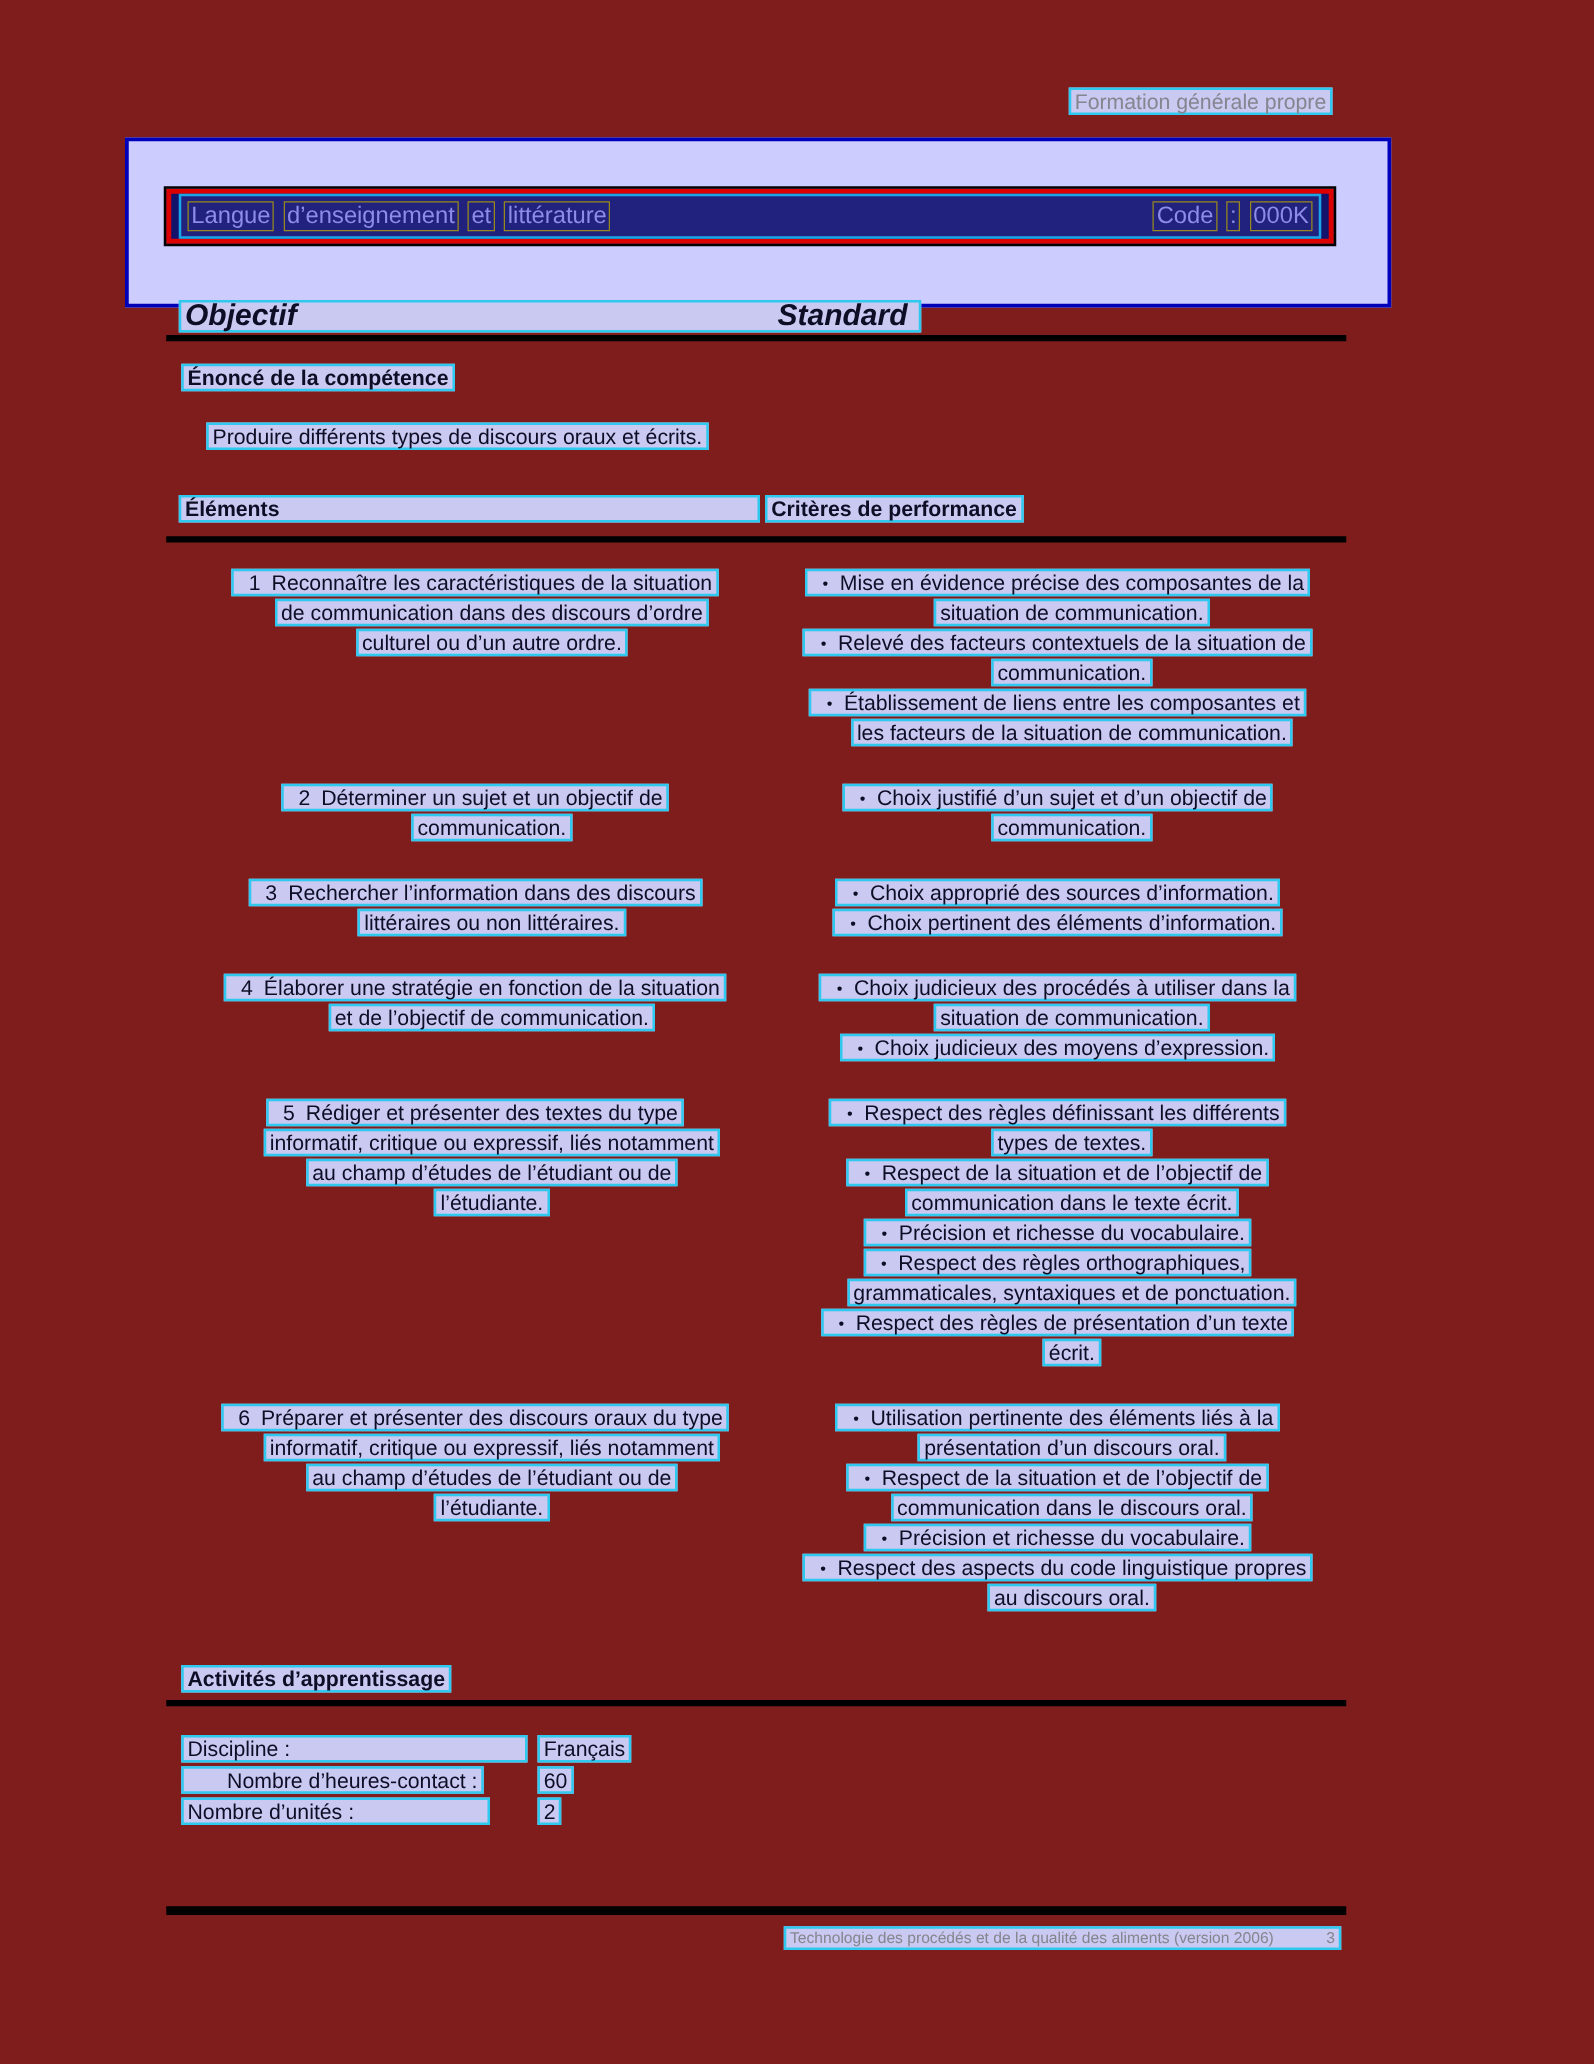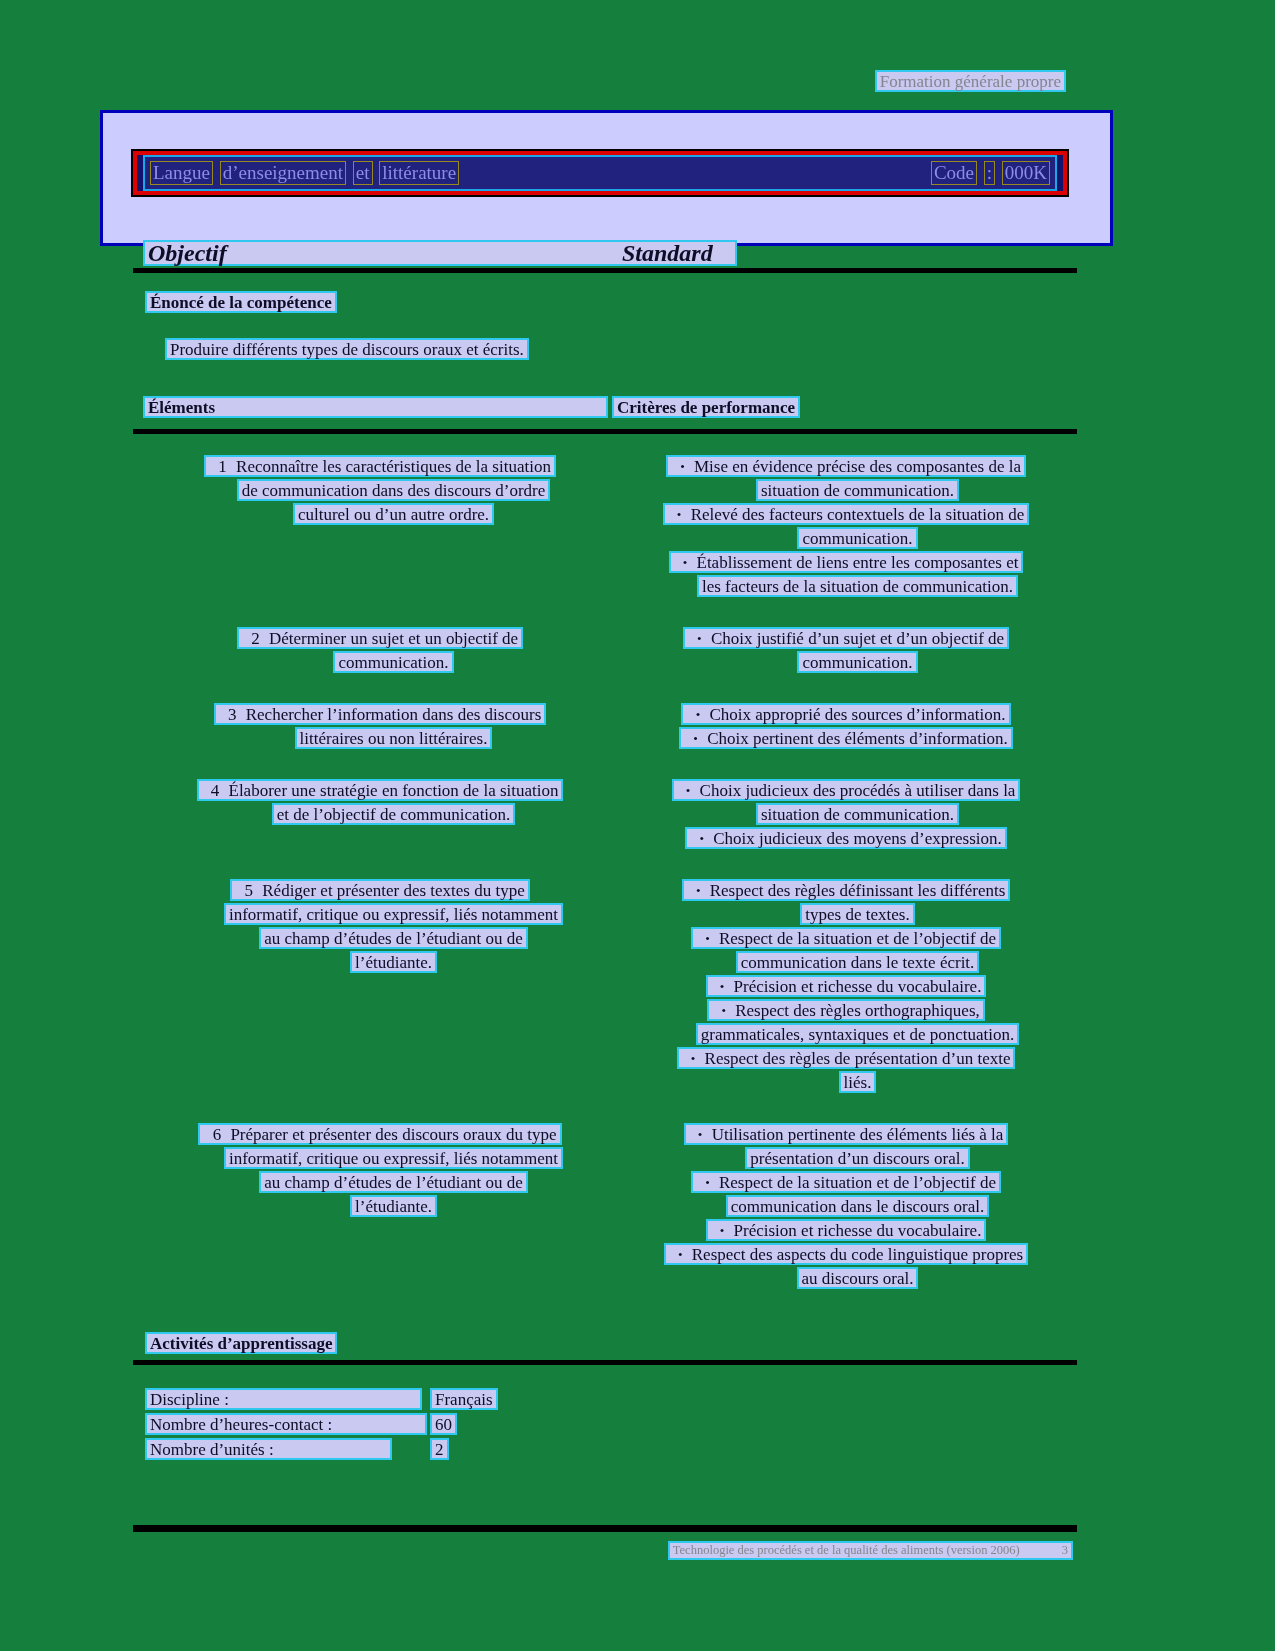--- a/index.html
+++ b/index.html
@@ -1,18 +1,18 @@
 <!DOCTYPE html>
 <html style="--highlight_fill: #c9c9f2; --highlight_border: #2fc8ee; --panel_fill: #ccccff; --panel_border: #0000bb; --bar_fill: #13136b; --bar_border: #dd0000; --bar_text: #8d8de8; --barline_border: #1aa7e8; --word_box_border: #97891f; --text_color: #0d0d26; --gray_text: #85858f; --rule_color: #000000;"><head>
 <meta charset="utf-8">
 <style>
   html,body{margin:0;padding:0;background:#ffffff;}
   .page{
-    position:relative; width:1275px; height:1651px; background:#15803d;
-    font-family:Liberation Serif, serif; color:var(--text_color,#0d0d26);
+    position:relative; width:1275px; height:1651px; background:#7f1d1d;
+    font-family:Liberation Sans, sans-serif; color:var(--text_color,#0d0d26);
     overflow:hidden;
   }
   .hl{
     display:inline-block; white-space:nowrap;
     background:var(--highlight_fill,#c9c9f2);
     border:2px solid var(--highlight_border,#2fc8ee);
     padding:0 3px; height:22px; line-height:19px; font-size:17px;
     box-sizing:border-box; vertical-align:top;
   }
   .gray{ color:var(--gray_text,#85858f); }
@@ -56,21 +56,21 @@
   .line{ height:24px;text-align:center; }
   .line.cont{ padding-left:27px; }
   .line.contb{ padding-left:23px; }
   .num{ display:inline-block; width:27px; }
   .bullet{ display:inline-block; width:23px; font-size:13px; vertical-align:top; }
   .activities-heading{ position:absolute; left:145px; top:1332px; }
   .fields{ position:absolute; left:145px; top:1388px; width:600px; }
   .field-row{ position:relative; height:25px; }
   .f-label{ }
   .f-label.w0{ width:277px; }
-  .f-label.w1{ width:282px; }
+  .f-label.w1{ width:242px;text-align:right; }
   .f-label.w2{ width:247px; }
   .f-value{ position:absolute; left:285px; top:0; }
   .footer-row{ position:absolute; top:1541px; right:202px; }
   .footer-box{ font-size:12.5px; height:19px; line-height:15px; color:var(--gray_text,#85858f); }
   .pgnum{ display:inline-block; margin-left:42px; }
 </style>
 </head>
 <body>
 
 <div class="page">
@@ -168,21 +168,21 @@
         </div>
         <div class="cell-right">
           <div class="line"><span class="hl"><span class="bullet">•</span>Respect des règles définissant les différents</span></div>
           <div class="line contb"><span class="hl">types de textes.</span></div>
           <div class="line"><span class="hl"><span class="bullet">•</span>Respect de la situation et de l’objectif de</span></div>
           <div class="line contb"><span class="hl">communication dans le texte écrit.</span></div>
           <div class="line"><span class="hl"><span class="bullet">•</span>Précision et richesse du vocabulaire.</span></div>
           <div class="line"><span class="hl"><span class="bullet">•</span>Respect des règles orthographiques,</span></div>
           <div class="line contb"><span class="hl">grammaticales, syntaxiques et de ponctuation.</span></div>
           <div class="line"><span class="hl"><span class="bullet">•</span>Respect des règles de présentation d’un texte</span></div>
-          <div class="line contb"><span class="hl">liés.</span></div>
+          <div class="line contb"><span class="hl">écrit.</span></div>
         </div>
       </div>
       <div class="row">
         <div class="cell-left">
           <div class="line"><span class="hl"><span class="num">6</span>Préparer et présenter des discours oraux du type</span></div>
           <div class="line cont"><span class="hl">informatif, critique ou expressif, liés notamment</span></div>
           <div class="line cont"><span class="hl">au champ d’études de l’étudiant ou de</span></div>
           <div class="line cont"><span class="hl">l’étudiante.</span></div>
         </div>
         <div class="cell-right">

